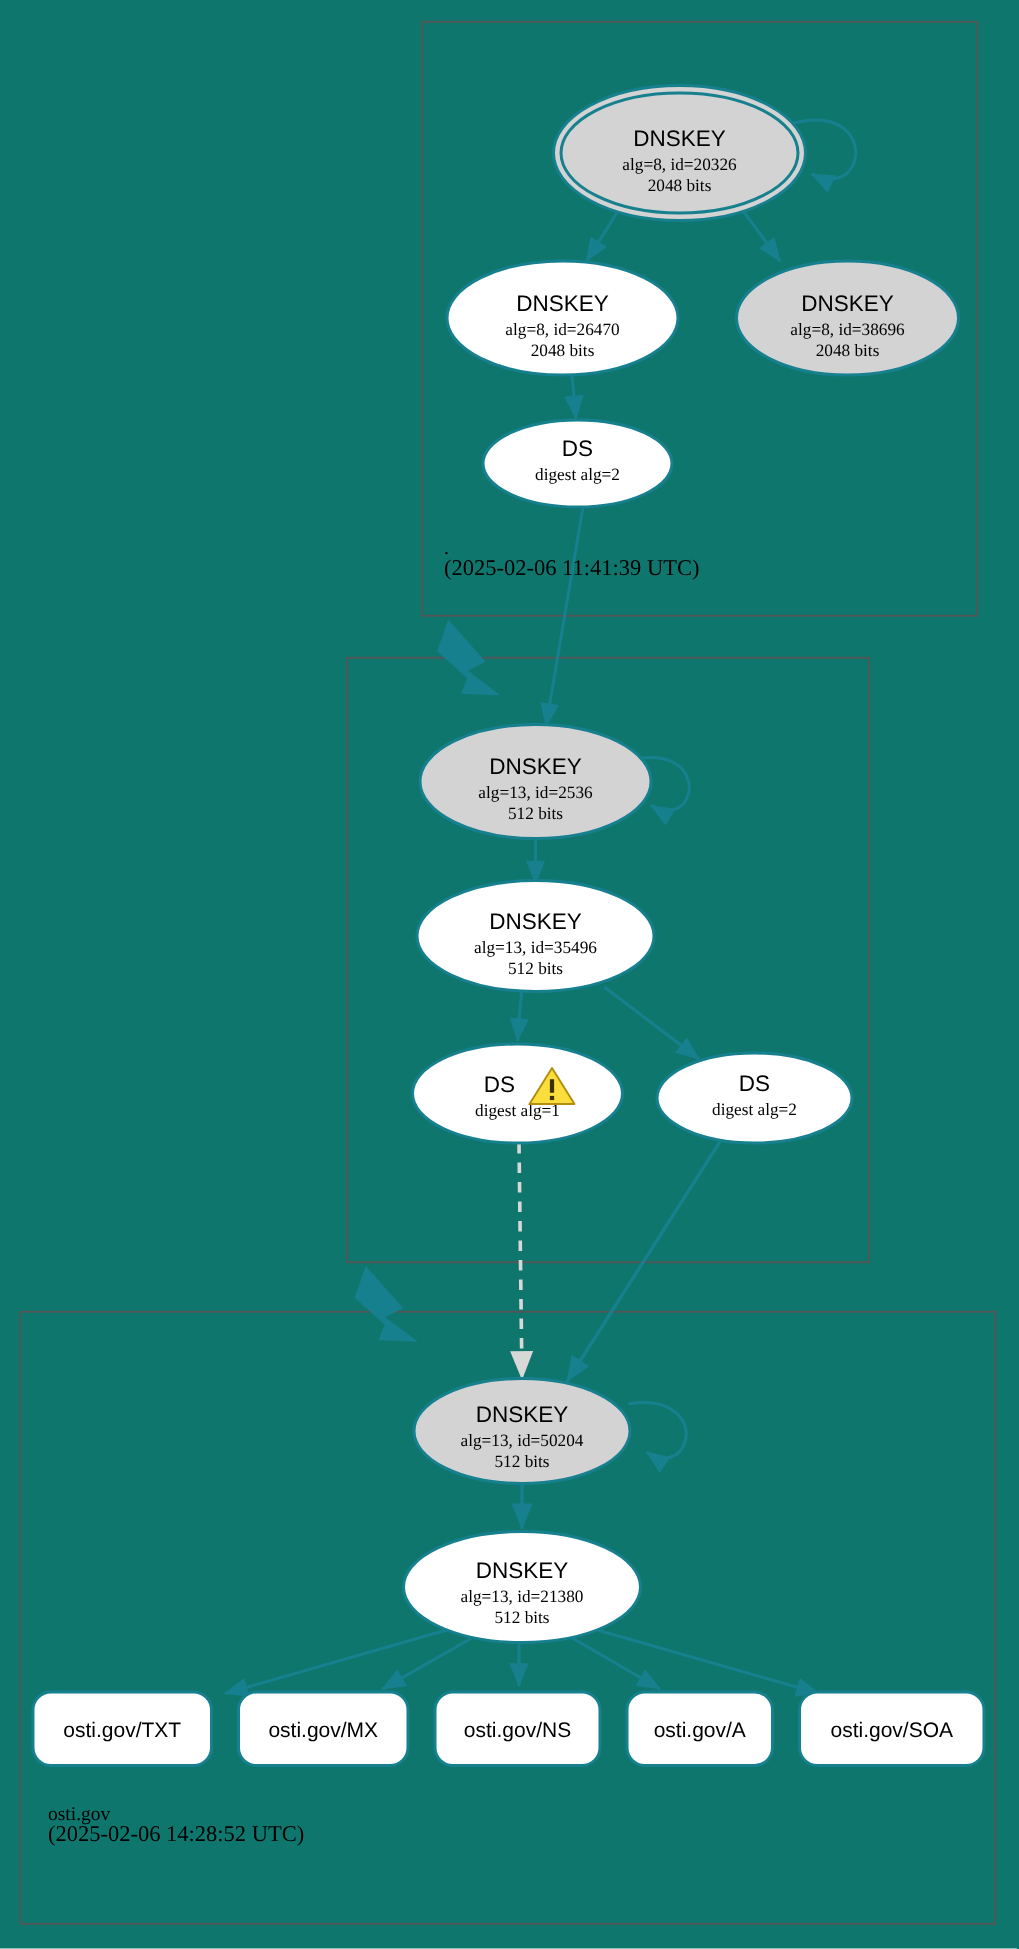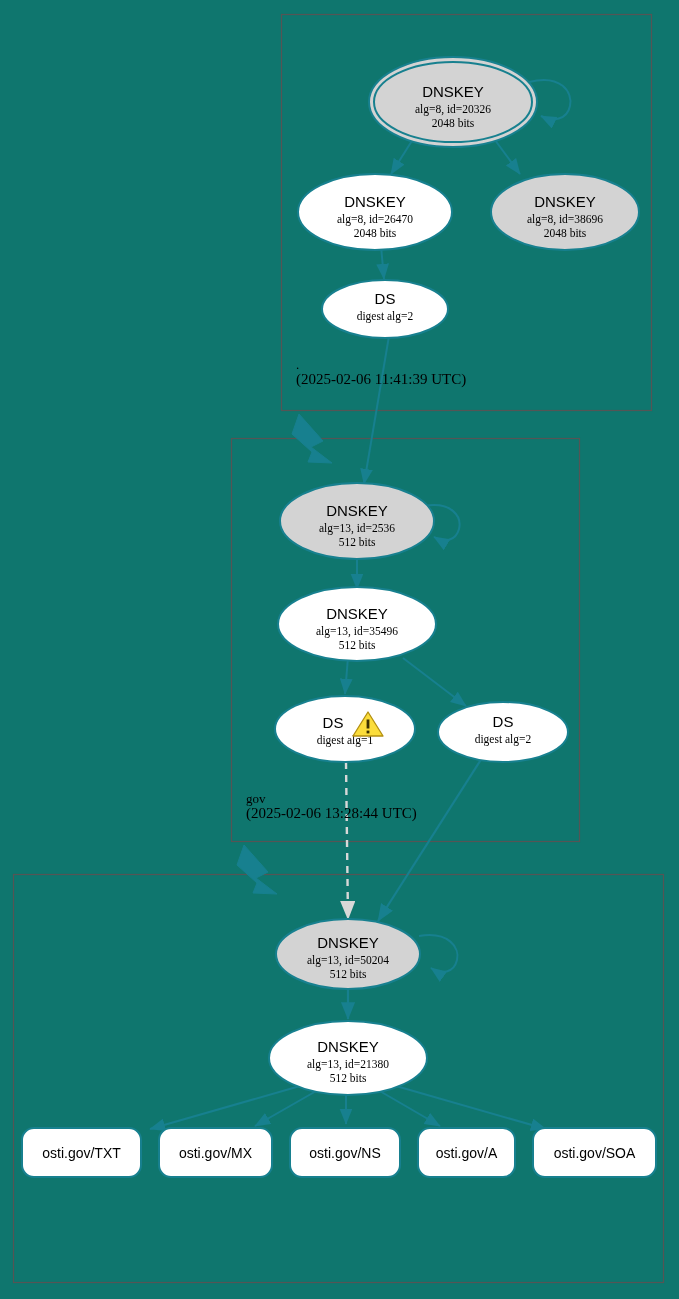--- a/index.html
+++ b/index.html
@@ -202,19 +202,19 @@
       <rect x="533" y="1128" width="123" height="49" rx="12" ry="12" fill="#ffffff" stroke="#17808f" stroke-width="2"></rect>
       <text class="rrset-label" x="594.5" y="1158" text-anchor="middle">osti.gov/SOA</text>
     </g>
   </svg>
 
   <div class="cluster-label-zone" style="left:296px; top:357px;">
     <div class="cluster-name">.</div>
     <div class="cluster-time">(2025-02-06 11:41:39 UTC)</div>
   </div>
 
-  <div class="cluster-label-zone" style="left:246px; top:791px;">
-    <div class="cluster-name">gov</div>
-    <div class="cluster-time">(2025-02-06 13:28:44 UTC)</div>
+
+  <div class="cluster-label-zone" style="left:32px; top:1201px;">
+    <div class="cluster-name">osti.gov</div>
+    <div class="cluster-time">(2025-02-06 14:28:52 UTC)</div>
   </div>
 
-
 </div>
 
 </body></html>

